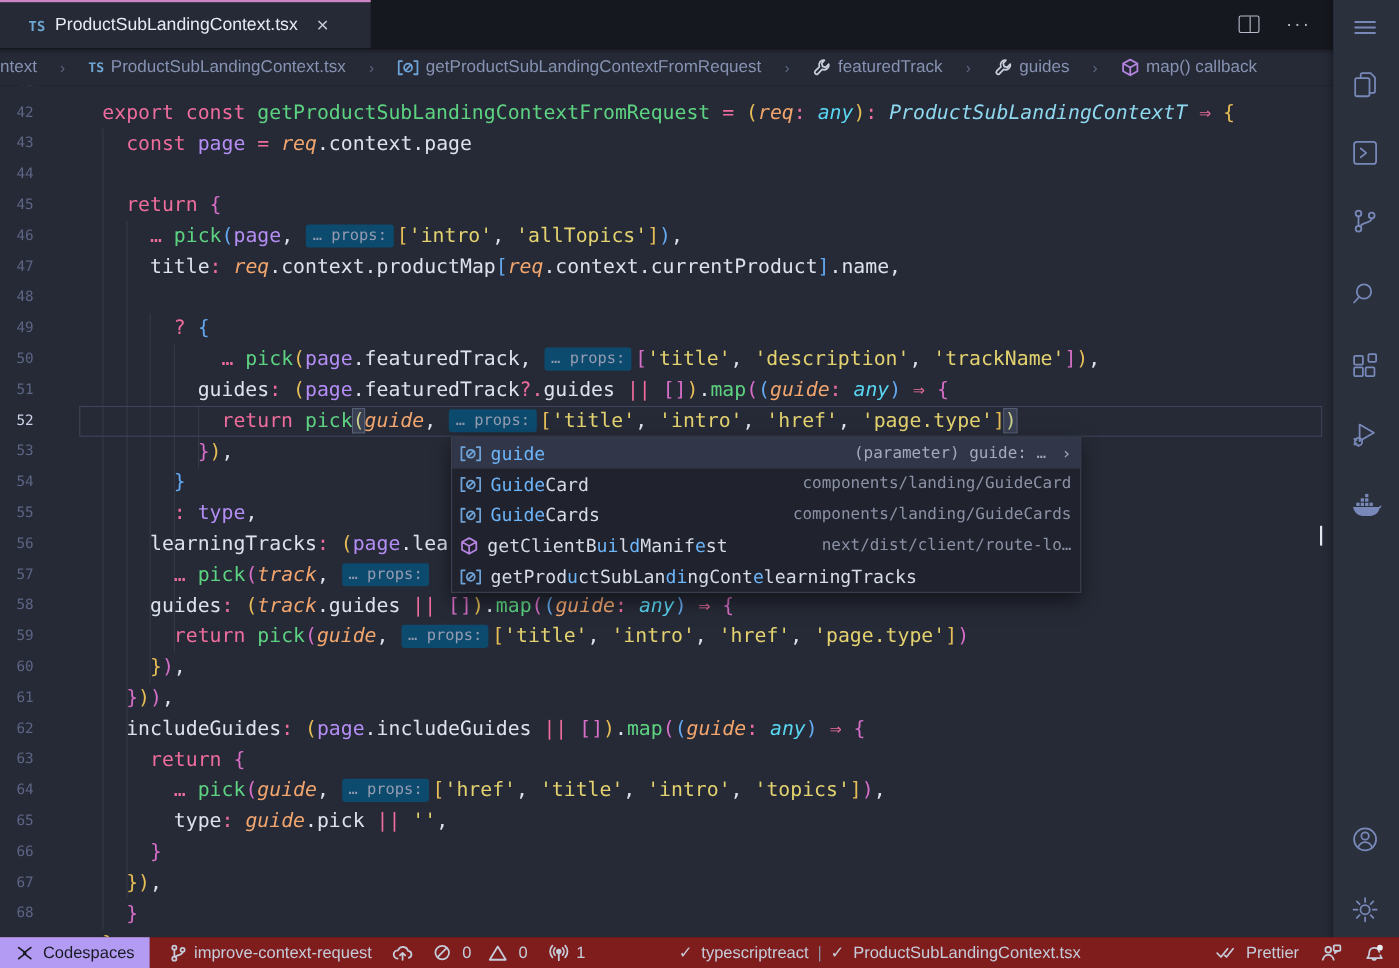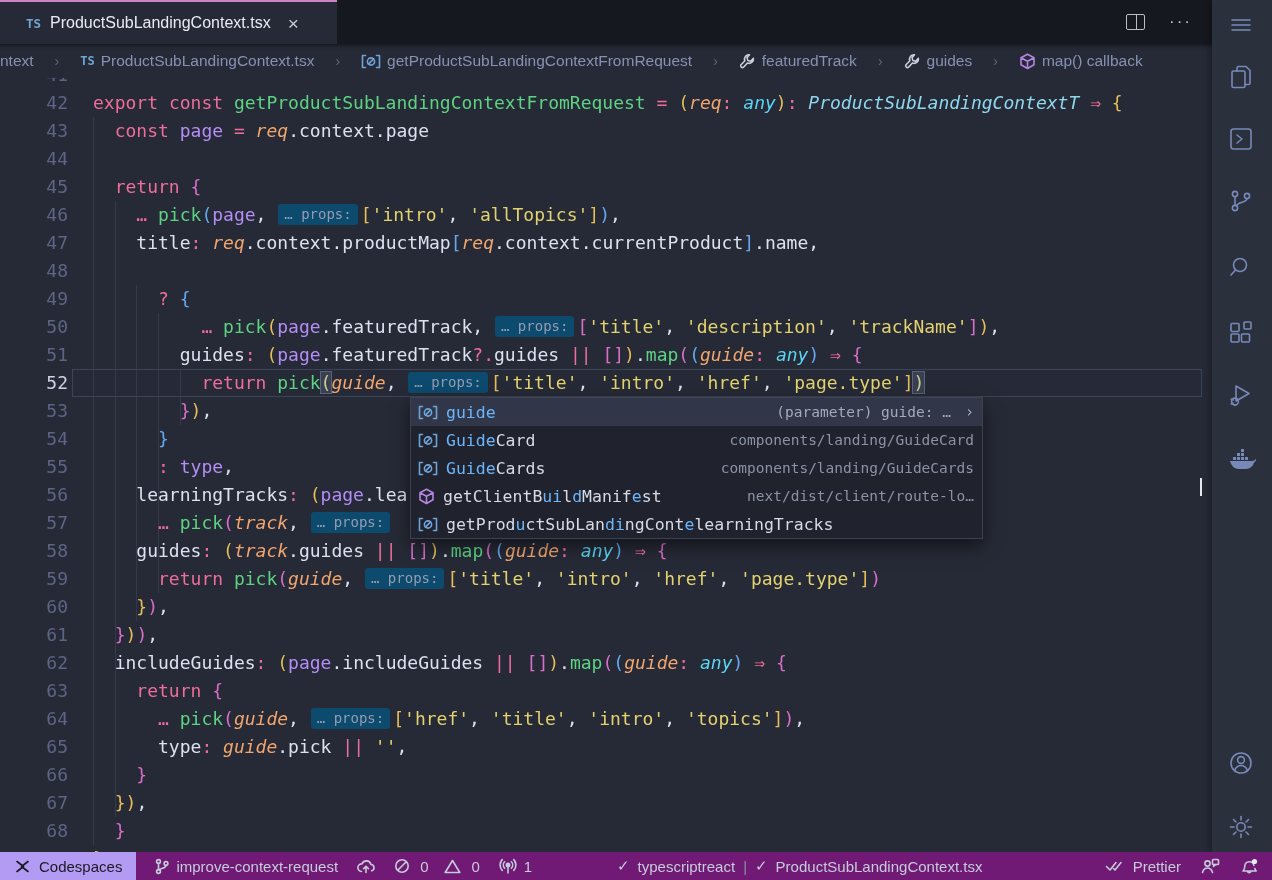--- a/index.html
+++ b/index.html
@@ -22,21 +22,21 @@
     display:flex;align-items:center;gap:20px;color:#8692b2;font-size:15.5px;
     box-shadow:inset 0 6px 5px -5px rgba(0,0,0,.55);overflow:hidden}
   .crumb{display:flex;align-items:center;gap:6px;white-space:nowrap}
   .crumb-sep{color:#5d6682;font-size:14px;padding:0 1px}
   .crumb .ts-badge{font-size:12px}
 
   
   #editor{position:absolute;top:78px;left:0;width:1212px;height:774px;background:#262a36;overflow:hidden}
   .guide{position:absolute;width:1px;background:#343a49}
   .code-line{position:absolute;left:0;right:0;height:28px;line-height:28px;white-space:pre}
-  .ln{position:absolute;left:0;top:0;width:68px;text-align:right;color:#5d6585;font-size:18px;
+  .ln{position:absolute;left:15px;top:0;width:68px;text-align:left;color:#5d6585;font-size:13px;
       font-family:"DejaVu Sans Mono",monospace}
   .ln.cur{color:#ccd3e8}
   .code{position:absolute;left:93px;top:0;font-size:18px;font-family:"DejaVu Sans Mono",monospace;color:#dce1ef}
   .tk-k{color:#ee6d9d}.tk-f{color:#5dd382}.tk-v{color:#b48df5}
   .tk-p{color:#f2a66e;font-style:italic}.tk-t{color:#59d6f2;font-style:italic}
   .tk-T{color:#8ed8ef;font-style:italic}.tk-s{color:#e3d26f}.tk-w{color:#dce1ef}
   .tk-by{color:#e6bd56}.tk-bp{color:#d76ec8}.tk-bb{color:#64a9f0}
   .chip{display:inline-block;background:#0c4a6e;color:#959cb1;font-size:14px;border-radius:3px;
     padding:0 6px;margin:0 3px 0 1px;height:21px;line-height:21px;vertical-align:2px;font-style:normal}
   .mbx{background:#3a4053;outline:1px solid #5a6378;color:#c9cf8c}
@@ -55,21 +55,21 @@
   .srow.sel .sdetail{color:#a3aabc}
   .schev{color:#a3aabc;font-size:15px;margin-left:6px}
 
   
   #activity{position:absolute;top:0;right:0;width:60px;height:852px;background:#2b303d;
     box-shadow:-3px 0 6px rgba(0,0,0,.25)}
   .act-icon{position:absolute;left:50%;transform:translateX(-50%);width:28px;height:28px}
   .act-icon svg{display:block}
 
   
-  #status{position:absolute;left:0;bottom:0;width:1272px;height:28px;background:#701a75;
+  #status{position:absolute;left:0;bottom:0;width:1272px;height:28px;background:#7f1d1d;
     display:flex;align-items:center;color:#c5cbd9;font-size:15px;z-index:10}
   #remote-badge{height:28px;background:#b39af2;color:#191b24;display:flex;align-items:center;
     padding:0 14px;gap:8px;font-size:15px}
   .st-item{display:flex;align-items:center;gap:6px;margin-left:18px;white-space:nowrap}
   .st-item svg{display:block}
   #status-file{position:absolute;left:617px;display:flex;align-items:center;gap:8px}
   #status-right{position:absolute;right:14px;display:flex;align-items:center;gap:20px}
   .stgap{display:flex;align-items:center;gap:10px}
 </style>
 </head>

